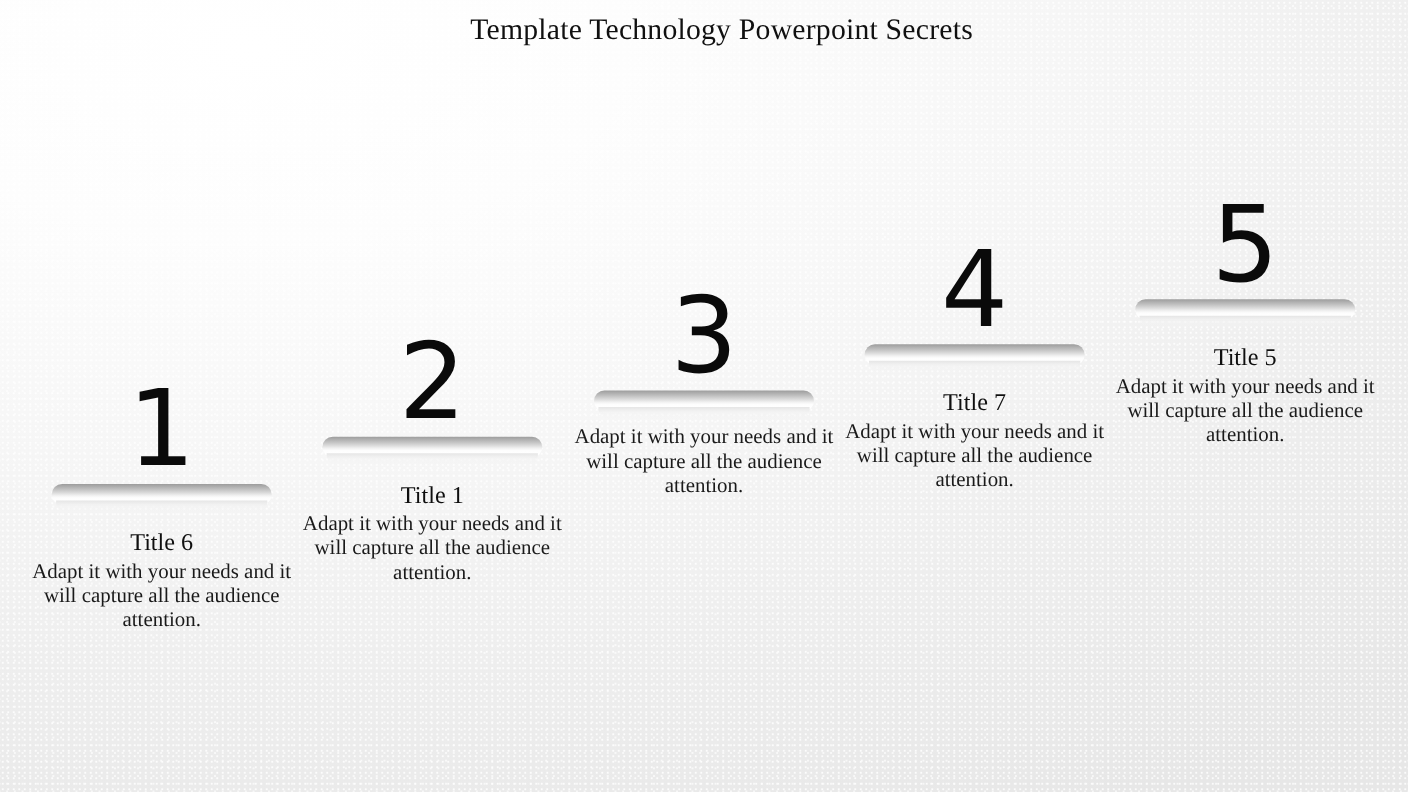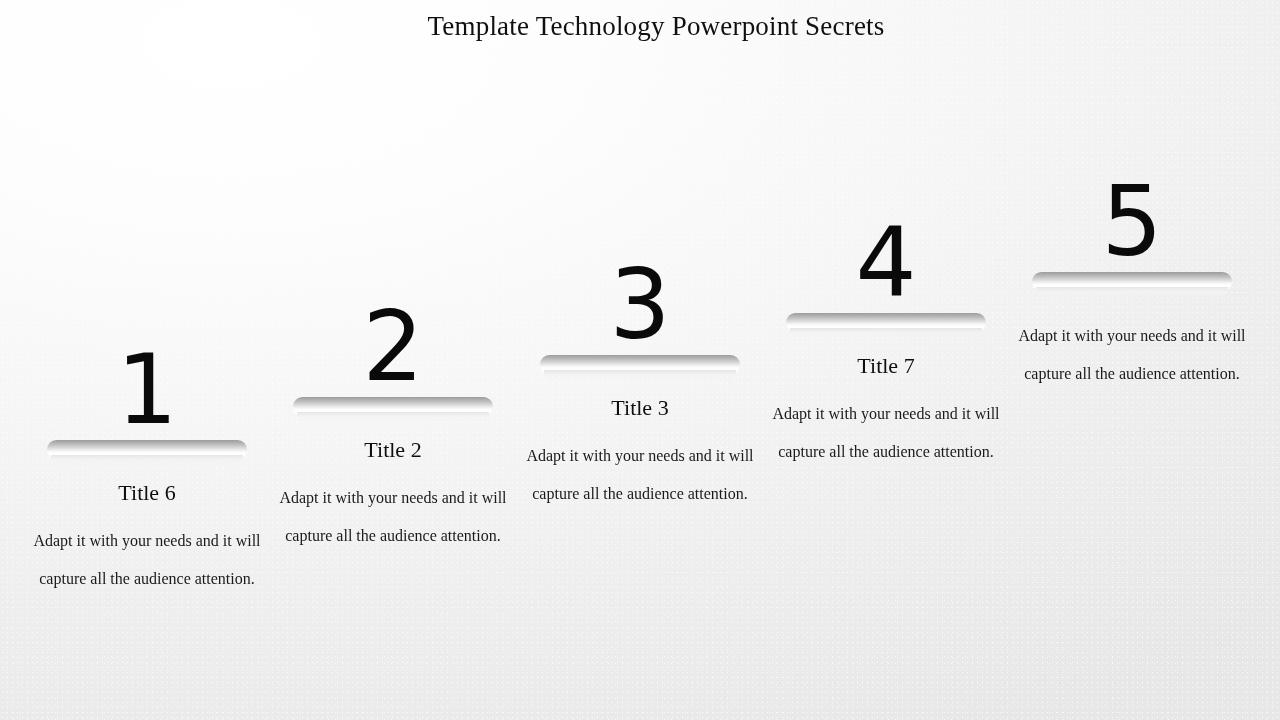--- a/index.html
+++ b/index.html
@@ -108,23 +108,23 @@
   }
 
   .step-title {
     margin-top: 8px;
     font-size: 22px;
     line-height: 29px;
     color: #0f0f0f;
   }
 
   .step-desc {
-    margin-top: 15px;
-    font-size: 16px;
-    line-height: 38px;
+    margin-top: 2px;
+    font-size: 19px;
+    line-height: 22px;
     color: #1a1a1a;
     padding: 0 8px;
   }
 </style>
 </head>
 <body>
 
 <div id="slide">
 
   <div id="texture"></div>
@@ -138,43 +138,43 @@
     </div>
     <div class="step-title">Title 6</div>
     <div class="step-desc">Adapt it with your needs and it will capture all the audience attention.</div>
   </div>
 
   <div class="step" style="left:265px; top:297px;">
     <div class="numeral">2</div>
     <div class="bar-wrap">
       <div class="bar"></div>
     </div>
-    <div class="step-title">Title 2</div>
+    <div class="step-title">Title 1</div>
     <div class="step-desc">Adapt it with your needs and it will capture all the audience attention.</div>
   </div>
 
   <div class="step" style="left:512px; top:255px;">
     <div class="numeral">3</div>
     <div class="bar-wrap">
       <div class="bar"></div>
     </div>
-    <div class="step-title">Title 3</div>
     <div class="step-desc">Adapt it with your needs and it will capture all the audience attention.</div>
   </div>
 
   <div class="step" style="left:758px; top:213px;">
     <div class="numeral">4</div>
     <div class="bar-wrap">
       <div class="bar"></div>
     </div>
     <div class="step-title">Title 7</div>
     <div class="step-desc">Adapt it with your needs and it will capture all the audience attention.</div>
   </div>
 
   <div class="step" style="left:1004px; top:172px;">
     <div class="numeral">5</div>
     <div class="bar-wrap">
       <div class="bar"></div>
     </div>
+    <div class="step-title">Title 5</div>
     <div class="step-desc">Adapt it with your needs and it will capture all the audience attention.</div>
   </div>
 
 </div>
 
 </body></html>

